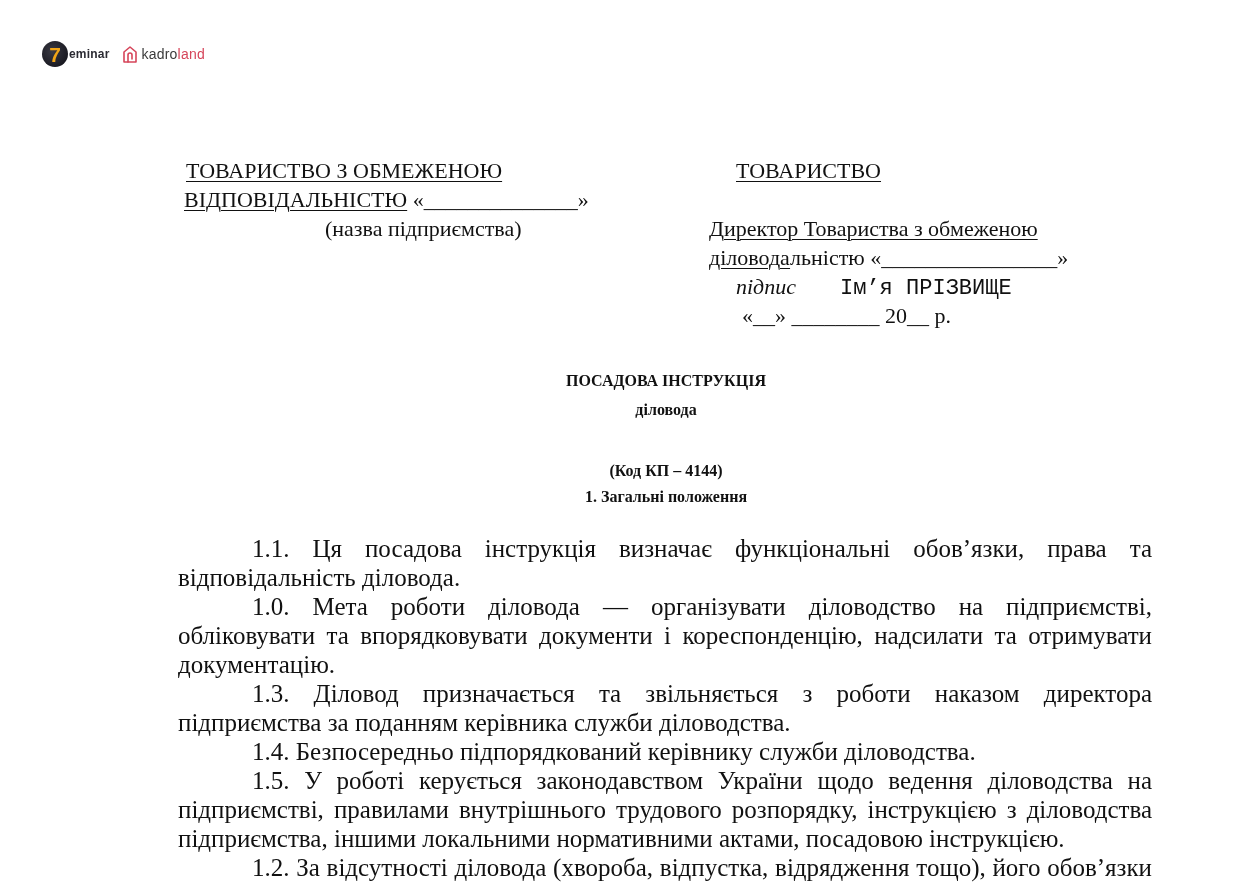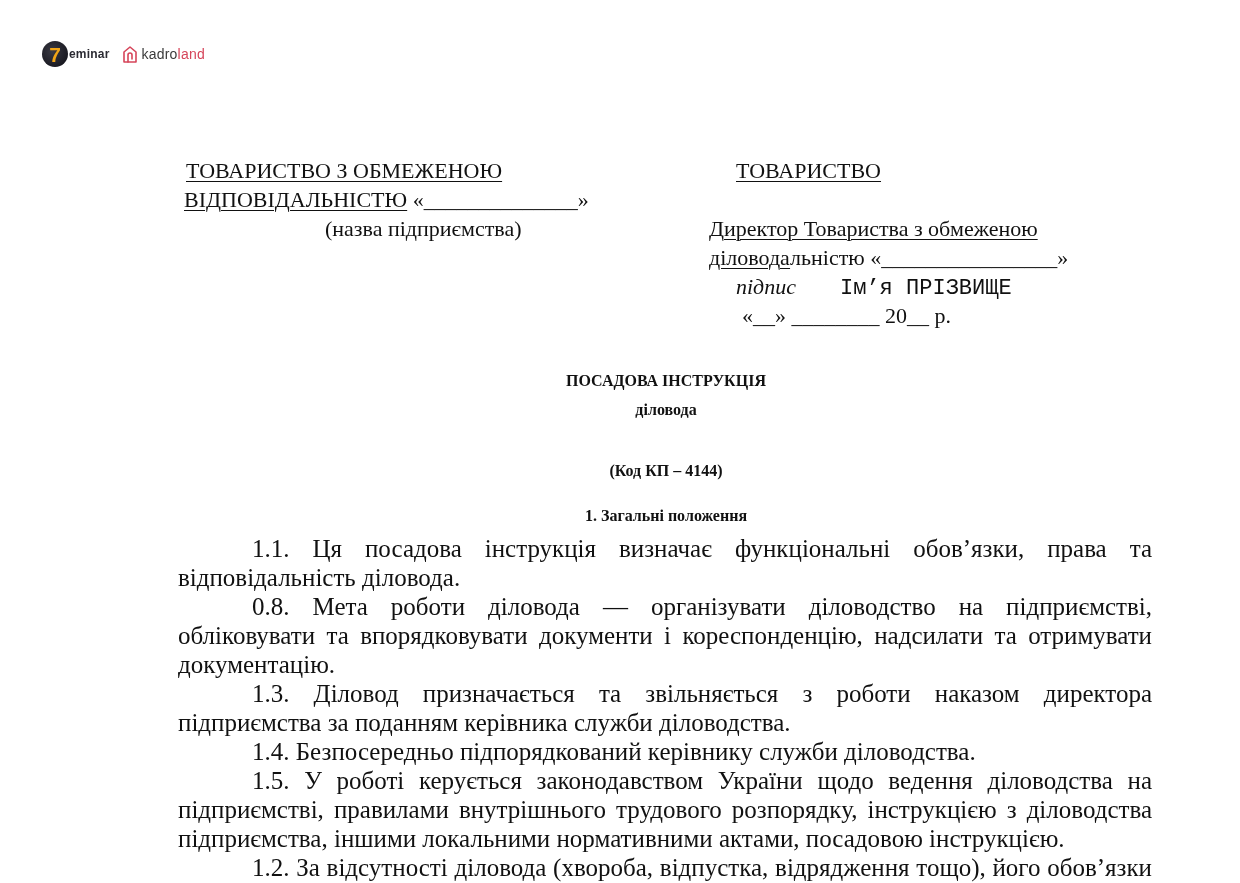--- a/index.html
+++ b/index.html
@@ -105,21 +105,21 @@
       left: 180px;
       width: 972px;
       text-align: center;
       font-weight: bold;
       font-size: 16px;
       line-height: 29px;
     }
     .title-main { top: 366px; }
     .title-sub { top: 395px; }
     .title-code { top: 436px; margin-top: 20px; }
-    .section-title { top: 482px; margin-top: 19px; }
+    .section-title { top: 482px; }
 
     .body-text {
       position: absolute;
       left: 178px;
       top: 534px;
       width: 974px;
       font-size: 25px;
       line-height: 29px;
       text-align: justify;
     }
@@ -161,20 +161,20 @@
   <div class="t date-line">«__» ________ 20__ р.</div>
 
   <div class="center-block title-main">ПОСАДОВА ІНСТРУКЦІЯ</div>
   <div class="center-block title-sub">діловода</div>
   <div class="center-block title-code">(Код КП – 4144)</div>
 
   <div class="center-block section-title">1. Загальні положення</div>
 
   <div class="body-text">
     <p>1.1. Ця посадова інструкція визначає функціональні обов’язки, права та відповідальність діловода.</p>
-    <p>0.8. Мета роботи діловода — організувати діловодство на підприємстві, обліковувати та впорядковувати документи і кореспонденцію, надсилати та отримувати документацію.</p>
+    <p>1.0. Мета роботи діловода — організувати діловодство на підприємстві, обліковувати та впорядковувати документи і кореспонденцію, надсилати та отримувати документацію.</p>
     <p>1.3. Діловод призначається та звільняється з роботи наказом директора підприємства за поданням керівника служби діловодства.</p>
     <p>1.4. Безпосередньо підпорядкований керівнику служби діловодства.</p>
     <p>1.5. У роботі керується законодавством України щодо ведення діловодства на підприємстві, правилами внутрішнього трудового розпорядку, інструкцією з діловодства підприємства, іншими локальними нормативними актами, посадовою інструкцією.</p>
     <p>1.2. За відсутності діловода (хвороба, відпустка, відрядження тощо), його обов’язки виконує інший працівник в порядку, передбаченому законодавством.</p>
   </div>
 
 </div>
 
 </body></html>

